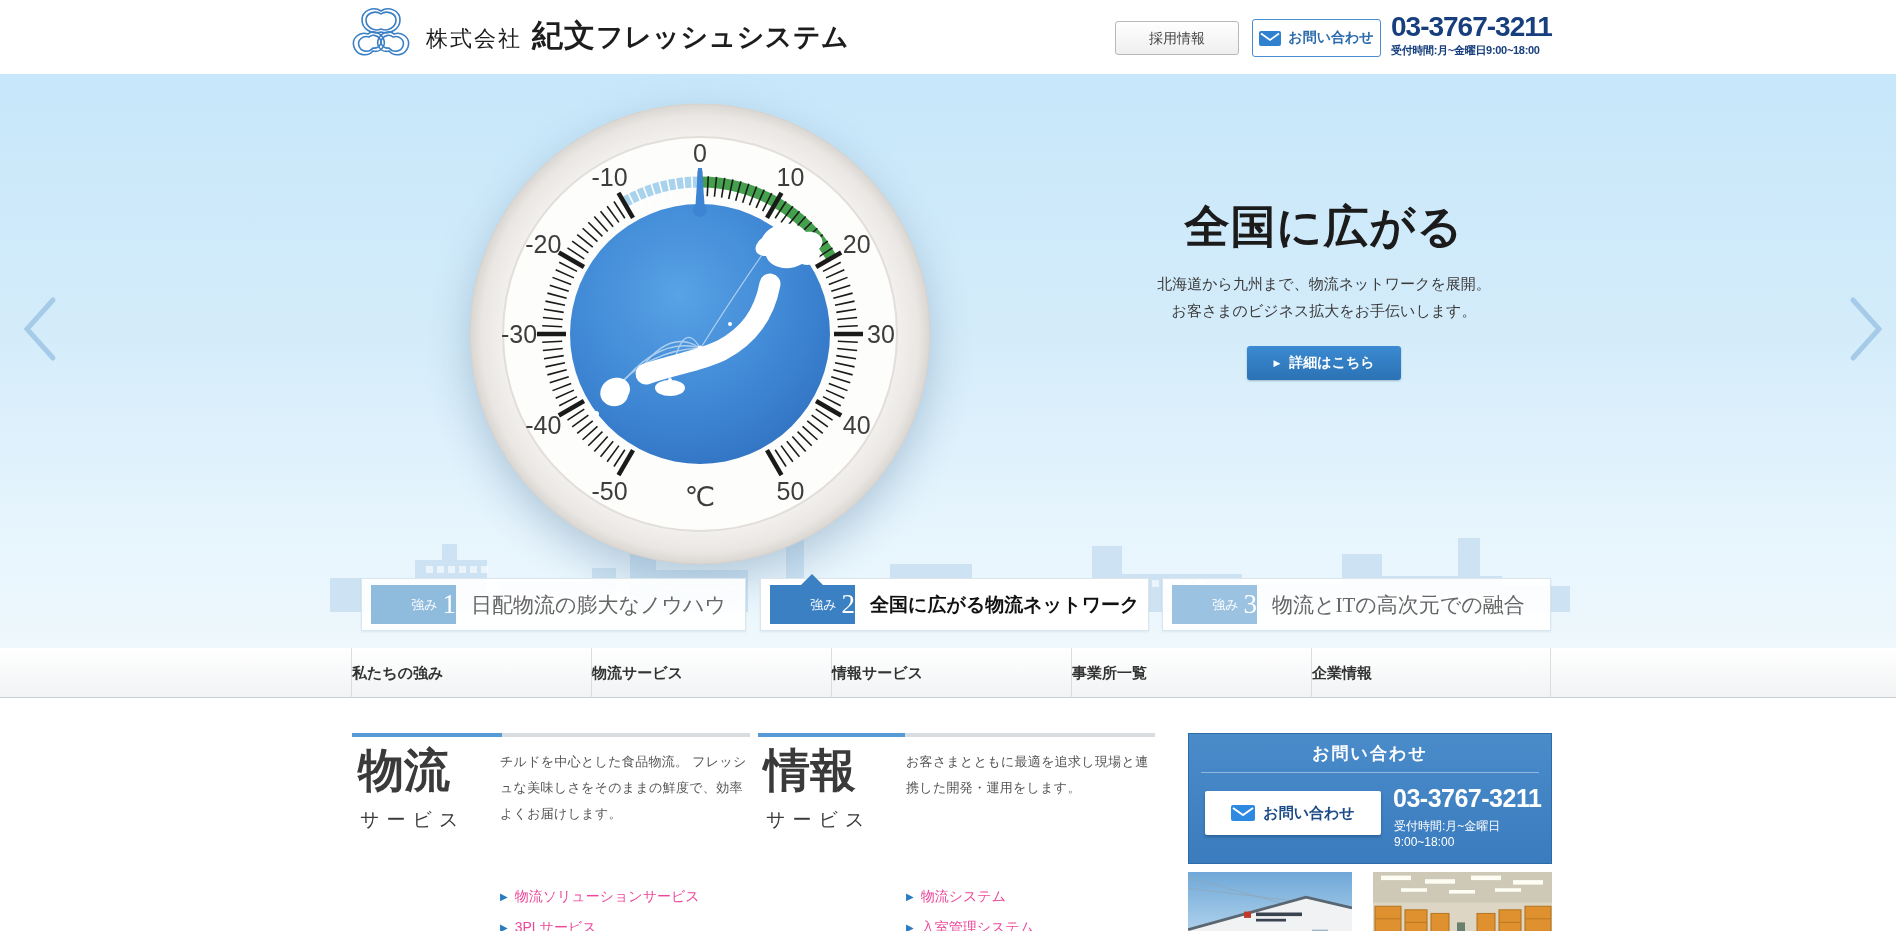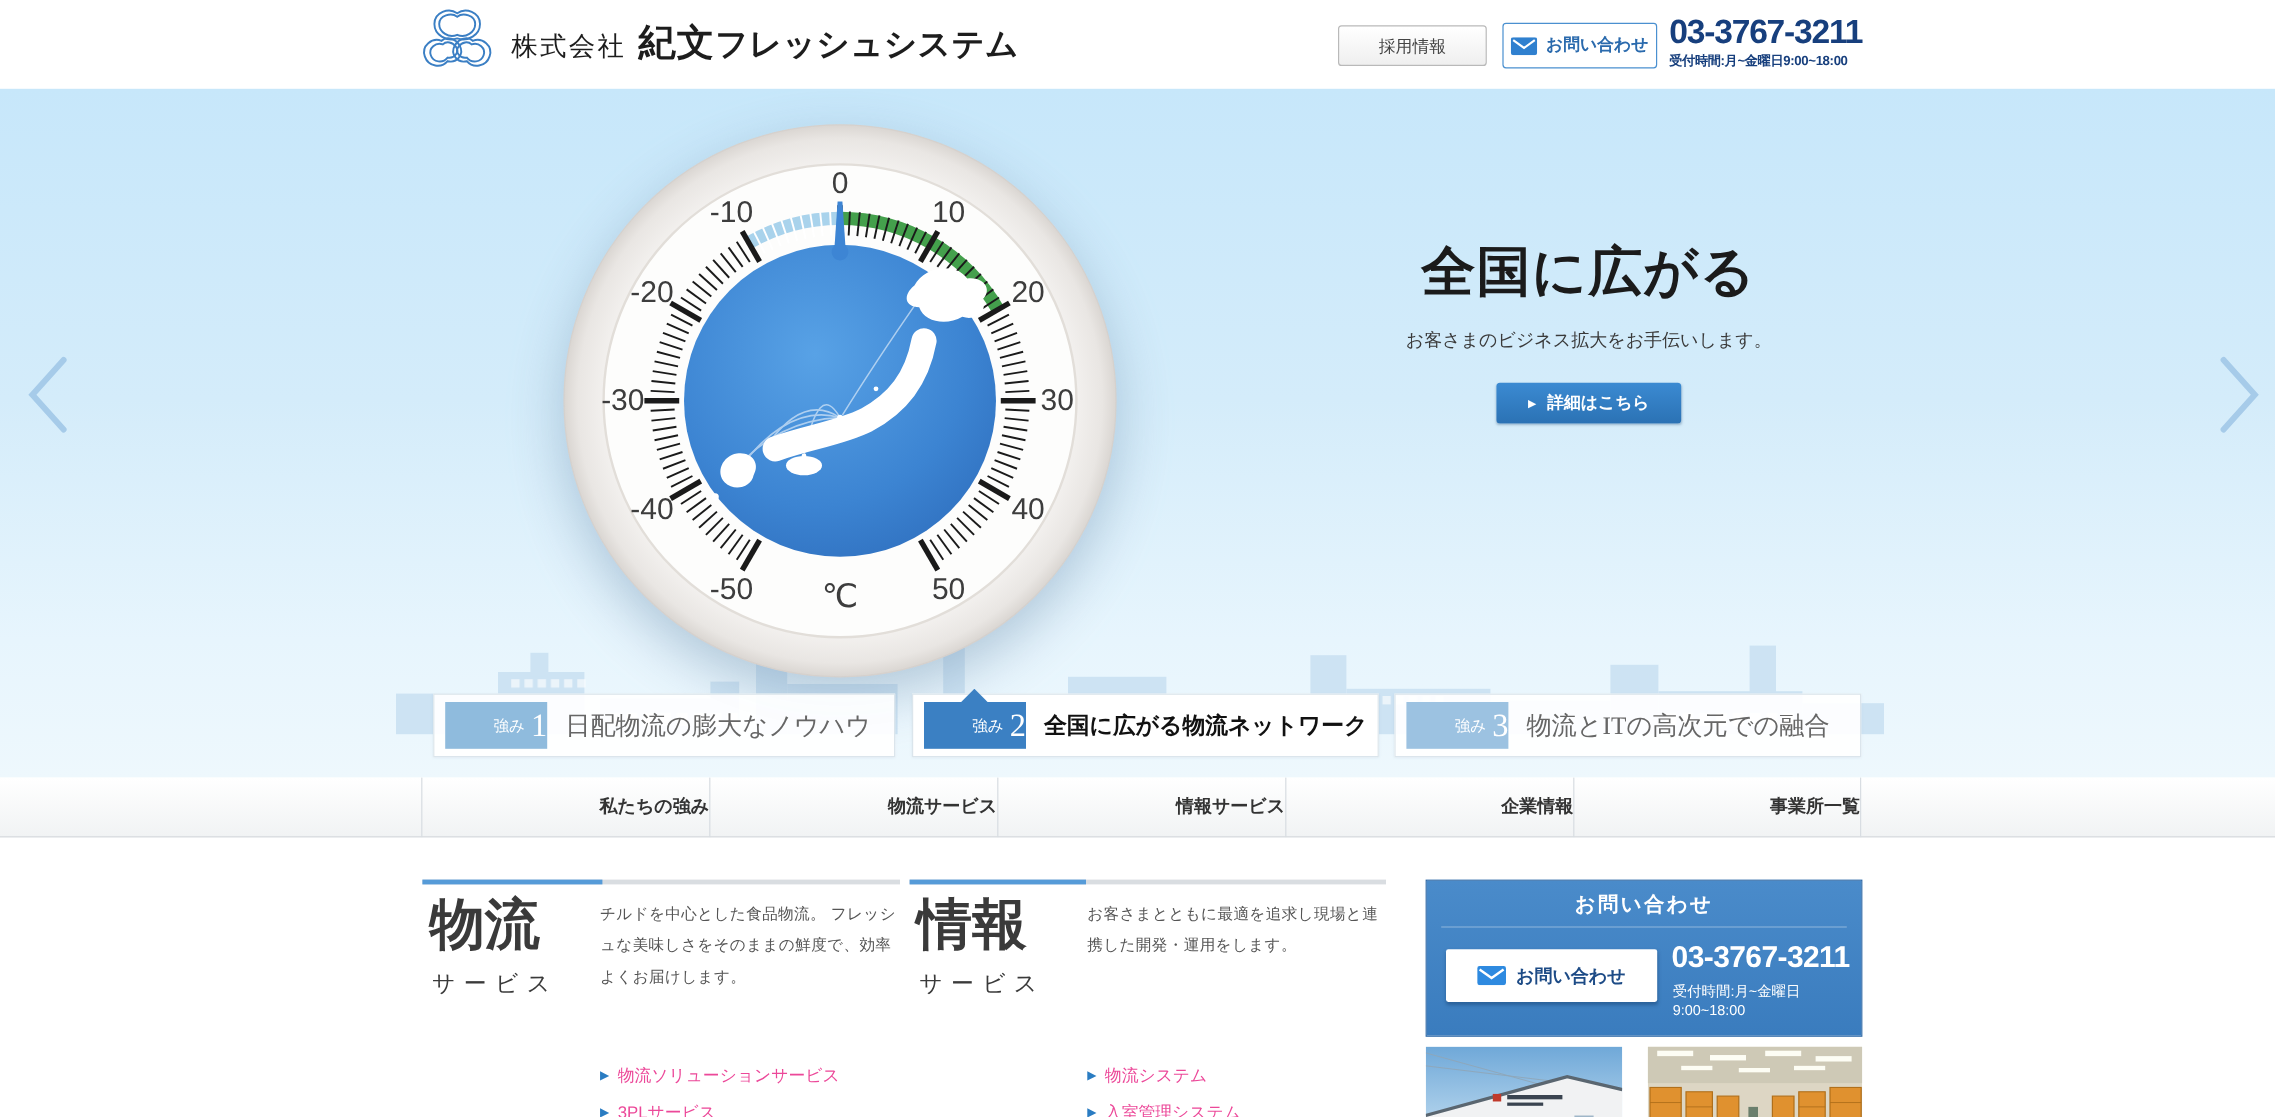--- a/index.html
+++ b/index.html
@@ -48,21 +48,21 @@
   .strength-badge .b-label{font-size:13px;margin-right:5px;}
   .strength-badge .b-num{font-size:27px;line-height:27px;}
   .strength-tri{position:absolute;left:31px;top:-11px;width:0;height:0;border-left:11px solid transparent;border-right:11px solid transparent;}
   .strength-text{margin-left:15px;font-family:"Liberation Serif","DejaVu Serif",serif;font-size:21px;color:#666;white-space:nowrap;}
   .strength-box.active .strength-text{font-size:19px;color:#111;font-weight:bold;}
 
   
   .main-nav{position:absolute;top:648px;left:0;width:1896px;height:50px;background:linear-gradient(180deg,#ffffff,#f1f3f4);
     border-bottom:1px solid #c9ced3;box-sizing:border-box;}
   .nav-menu{position:absolute;left:351px;top:0;height:50px;display:flex;}
-  .nav-item{width:240px;height:50px;line-height:50px;text-align:right;font-size:15px;font-weight:bold;color:#333;
+  .nav-item{width:240px;height:50px;line-height:50px;text-align:left;font-size:15px;font-weight:bold;color:#333;
     border-left:1px solid #d8dde2;box-sizing:border-box;cursor:pointer;}
   .nav-item:last-child{border-right:1px solid #d8dde2;}
 
   
   .content{position:absolute;top:698px;left:0;width:1896px;height:233px;background:#fff;}
   .service-column{position:absolute;top:35px;height:198px;}
   .col-topborder{position:absolute;top:0;left:0;right:0;height:4px;background:#d9dde1;}
   .col-topborder .blue-seg{position:absolute;left:0;top:0;height:4px;background:#569bd8;}
   .svc-title{position:absolute;left:6px;top:12px;font-family:"Liberation Serif","DejaVu Serif",serif;font-size:46px;font-weight:600;color:#3a3a3a;line-height:52px;}
   .svc-subtitle{position:absolute;left:8px;top:74px;font-family:"Liberation Serif","DejaVu Serif",serif;font-size:19px;color:#3a3a3a;letter-spacing:7px;}
@@ -382,20 +382,21 @@
             <path d="M-5,-122 L5,-122 L2,-166 L-2,-166 Z" fill="#3d85d4"></path>
             <circle cy="-124" r="7" fill="#3d85d4"></circle>
           </g>
         </svg></div>
 
     <div class="hero-copy">
       <div class="hero-headline">
         <div>全国に広がる</div>
       </div>
       <div class="hero-sub">
+        <div>北海道から九州まで、物流ネットワークを展開。</div>
         <div>お客さまのビジネス拡大をお手伝いします。</div>
       </div>
       <div class="hero-cta">
         <span class="tri">▶</span>
         <span>詳細はこちら</span>
       </div>
     </div>
 
     <div id="strength-row">
         <div class="strength-box" style="left: 361px; width: 385px;">
@@ -421,22 +422,22 @@
           <div class="strength-text">物流とITの高次元での融合</div>
         </div>
       </div>
   </section>
 
   <nav class="main-nav">
     <div class="nav-menu" id="nav-menu">
         <div class="nav-item">私たちの強み</div>
         <div class="nav-item">物流サービス</div>
         <div class="nav-item">情報サービス</div>
+        <div class="nav-item">事業所一覧</div>
         <div class="nav-item">企業情報</div>
-        <div class="nav-item">事業所一覧</div>
       </div>
   </nav>
 
   <section class="content">
     <div id="service-columns">
         <div class="service-column" style="left: 352px; width: 398px;">
           <div class="col-topborder">
             <div class="blue-seg" style="width: 150px;"></div>
           </div>
           <div class="svc-title">物流</div>

